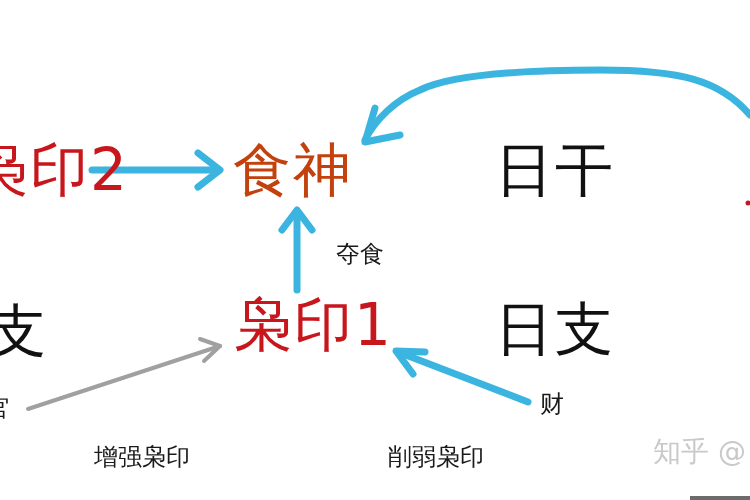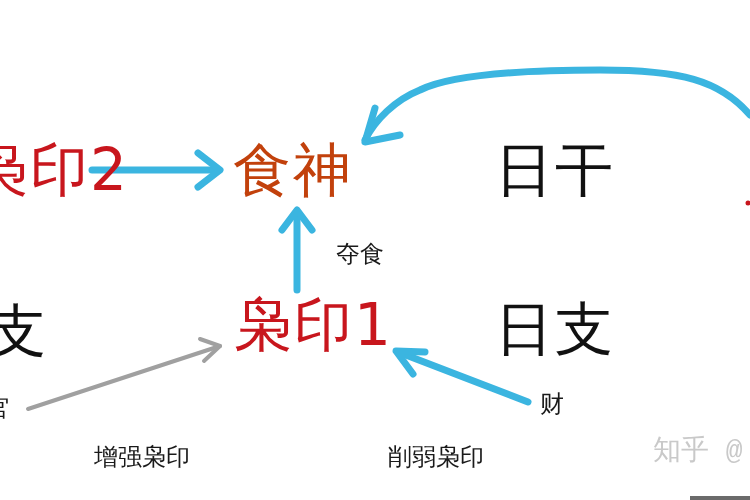--- a/index.html
+++ b/index.html
@@ -93,15 +93,15 @@
 <div class="node big black" style="left:-12px; top:302px;">支</div>
 <div class="node big red" style="left:234px; top:296px;">枭印1</div>
 <div class="node big black" style="left:495px; top:300px;">日支</div>
 
 <div class="label" style="left:336px; top:242px;">夺食</div>
 <div class="label" style="left:-14px; top:396px;">官</div>
 <div class="label" style="left:540px; top:392px;">财</div>
 <div class="label" style="left:94px; top:445px;">增强枭印</div>
 <div class="label" style="left:388px; top:445px;">削弱枭印</div>
 
-<div class="watermark" style="left:653px; top:438px;font-family:Liberation Mono, monospace;">知乎 @</div>
+<div class="watermark" style="left:653px; top:438px;">知乎 @</div>
 
 <div class="bottom-bar"></div>
 
 </body></html>

